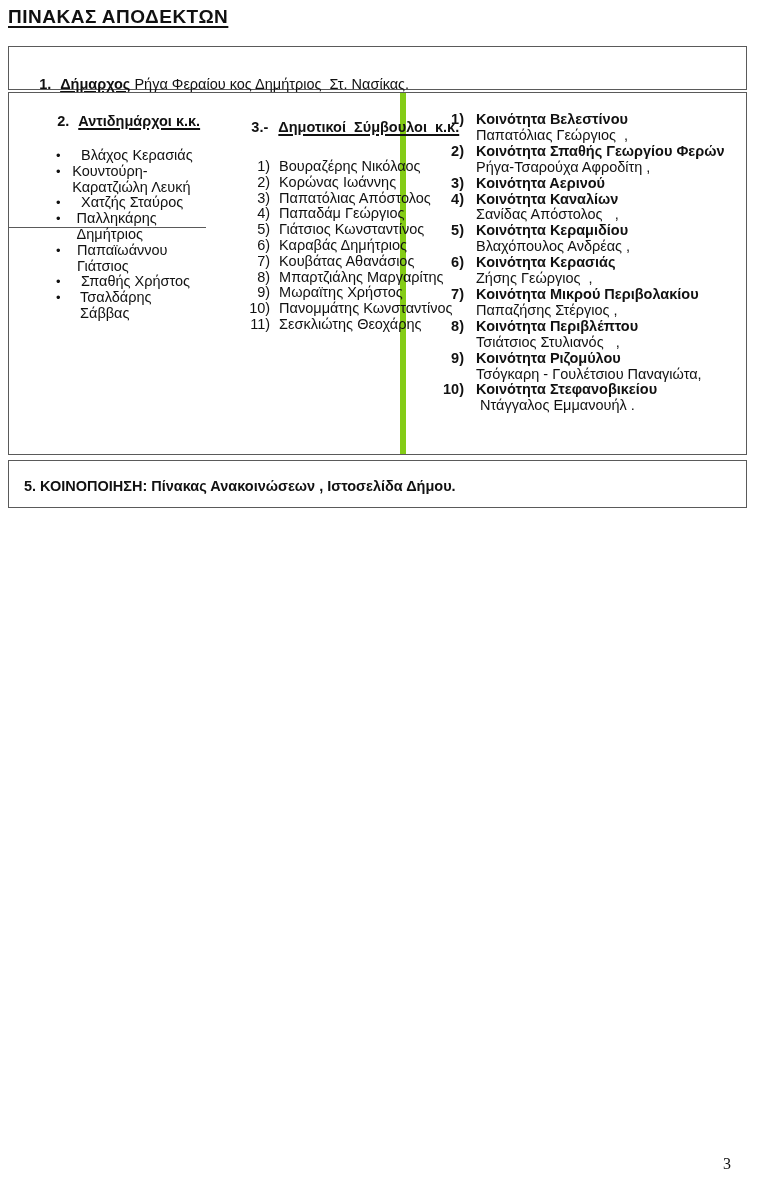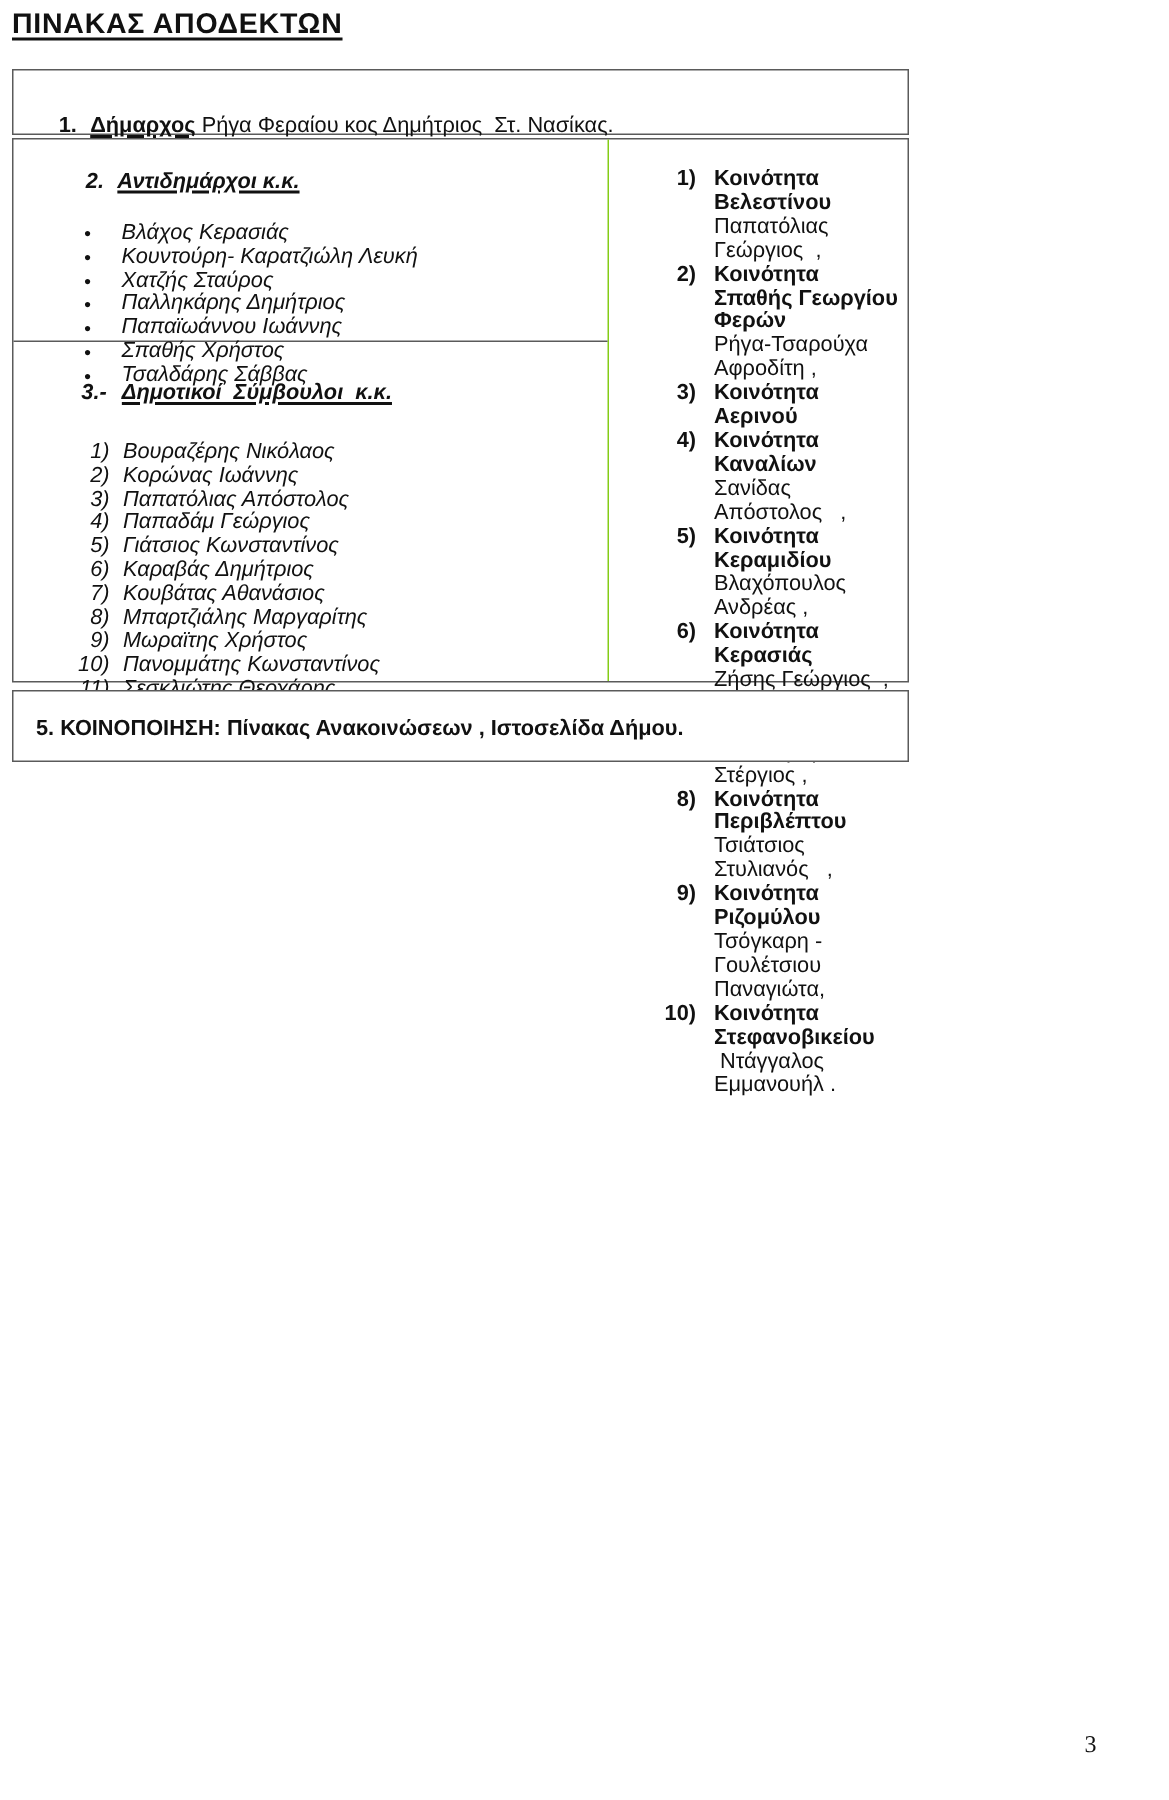--- a/index.html
+++ b/index.html
@@ -14,30 +14,30 @@
   .title-wrap {
     position: absolute; top: 6px; left: 8px; width: 734px;
     text-align: left;
   }
   .title {
     font-size: 19px; font-weight: 700; letter-spacing: 0.5px;
     text-decoration: underline; text-decoration-thickness: 2px; text-underline-offset: 3px;
     white-space: pre;
   }
   .box {
-    position: absolute; left: 8px; width: 598px;
+    position: absolute; left: 8px; width: 739px;
     border: 1px solid #5a5a5a;
     background: #ffffff;
   }
   .box1 { top: 46px; height: 44px; padding: 13px 10px 0 14px; }
   .mid  { top: 92px; height: 363px; display: flex; }
   .box5 { top: 460px; height: 48px; padding: 17px 10px 0 15px; font-weight: 700; }
   .col-left {
-    width: 397px; border-right: 1px solid #84cc16;
-    display: flex; flex-direction: column; font-style: italic;
+    width: 397px; border-right: 6px solid #84cc16;
+    display: flex; flex-direction: row;
   }
   .cell2 { height: 135px; border-bottom: 1px solid #5a5a5a; padding: 4px 6px 0 8px; }
   .cell3 { flex: 1; padding: 10px 6px 0 5px; }
   .col-right { flex: 1; padding: 17px 4px 0 10px; }
 
   .hdr { font-weight: 700; line-height: 16px; white-space: pre; }
   .hdr .num { display: inline-block; }
   .u { text-decoration: underline; text-decoration-thickness: 1.5px; text-underline-offset: 2px; }
   .pre { white-space: pre-wrap; }
 
@@ -102,21 +102,21 @@
         <div class="bullet-row">
             <span class="bullet-glyph">•</span>
             <span>Χατζής Σταύρος</span>
           </div>
         <div class="bullet-row">
             <span class="bullet-glyph">•</span>
             <span>Παλληκάρης Δημήτριος</span>
           </div>
         <div class="bullet-row">
             <span class="bullet-glyph">•</span>
-            <span>Παπαϊωάννου Ιωάννης</span>
+            <span>Παπαϊωάννου Γιάτσιος</span>
           </div>
         <div class="bullet-row">
             <span class="bullet-glyph">•</span>
             <span>Σπαθής Χρήστος</span>
           </div>
         <div class="bullet-row">
             <span class="bullet-glyph">•</span>
             <span>Τσαλδάρης Σάββας</span>
           </div>
       </div>

